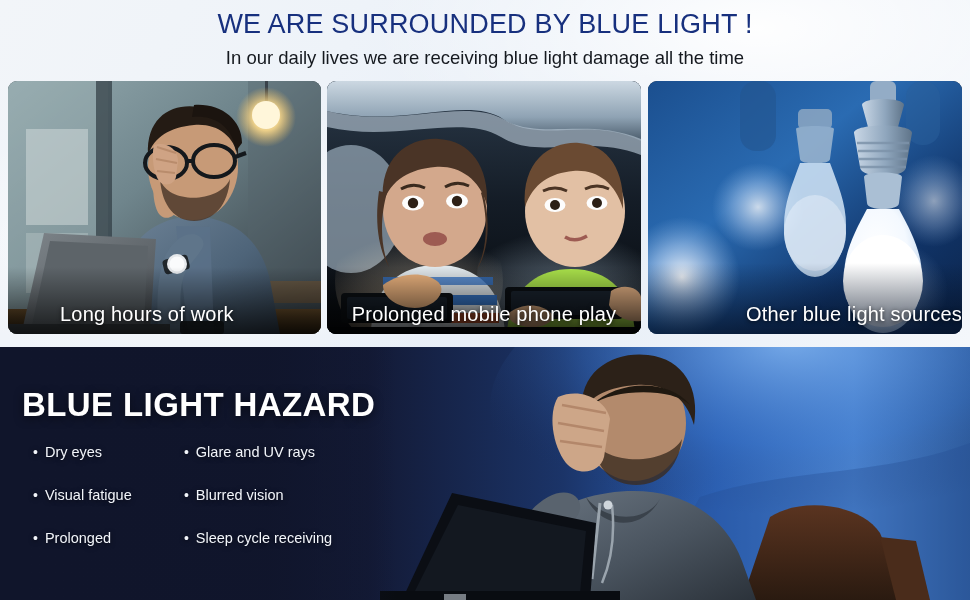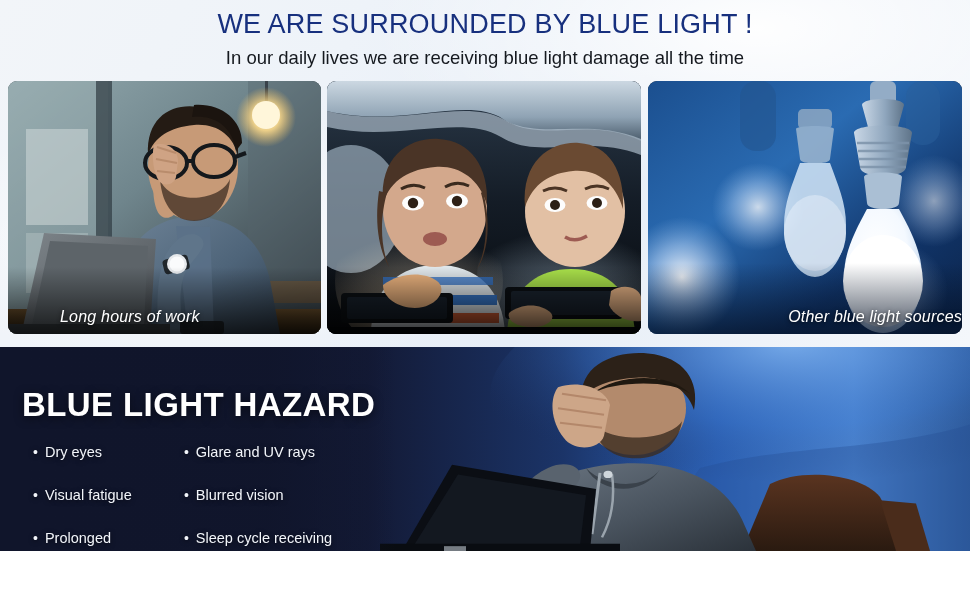--- a/index.html
+++ b/index.html
@@ -34,31 +34,30 @@
   .panel{
     position:absolute;top:0;height:253px;border-radius:9px;overflow:hidden;
     background:#20262c;
   }
   .panel.p1{left:8px;width:313px;}
   .panel.p2{left:327px;width:314px;}
   .panel.p3{left:648px;width:314px;}
   .panel svg{display:block;width:100%;height:100%;}
   .cap{
     position:absolute;left:0;right:0;bottom:8px;
-    text-align:center;color:#ffffff;font-size:16px;font-weight:normal;
+    text-align:center;color:#ffffff;font-size:20px;font-weight:normal;
     text-shadow:0 1px 4px rgba(0,0,0,.75);
     letter-spacing:.2px;
-    font-style:italic;
   }
   .cap.p1{text-align:left;padding-left:52px;}
   .cap.p3{text-align:right;padding-left:40px;}
 
   
   .bottom-section{
-    position:absolute;left:0;top:347px;width:970px;height:204px;overflow:hidden;
+    position:absolute;left:0;top:347px;width:970px;height:253px;overflow:hidden;
     background:#14532d;
   }
   .bottom-section .bgart{position:absolute;inset:0;width:100%;height:100%;display:block;}
   .hazard-title{
     position:absolute;left:22px;top:386px;
     margin:0;font-size:33px;font-weight:bold;color:#ffffff;letter-spacing:.4px;
     text-shadow:0 2px 10px rgba(0,0,0,.55);
   }
   .hazard-list{position:absolute;left:22px;top:444px;width:420px;}
   .hz-row{display:flex;height:43px;align-items:flex-start;}
@@ -235,20 +234,21 @@
         <path d="M238 156 Q248 162 260 155" stroke="#9d5b52" stroke-width="3.5" fill="none"></path>
 
         <rect x="178" y="206" width="118" height="32" rx="4" fill="#0b0f13"></rect>
         <rect x="184" y="210" width="106" height="24" rx="2" fill="#1a232e"></rect>
         <path d="M182 232 C194 222 214 222 224 232 C230 240 216 248 200 246 C188 244 180 240 182 232 Z" fill="#e3b083"></path>
         <path d="M284 210 C296 202 312 206 314 216 L314 240 C300 242 286 234 282 224 Z" fill="#e3b083"></path>
 
         <path d="M0 246 H314 V253 H0 Z" fill="#05070a"></path>
         <rect x="0" y="186" width="314" height="67" fill="url(#p2cap)"></rect>
       </svg>
+      <div class="cap p2">Prolonged mobile phone play</div>
     </div>
 
     <div class="panel p3">
       <svg viewBox="0 0 314 253" preserveAspectRatio="xMidYMid slice">
         <defs>
           <linearGradient id="p3bg" x1="0" y1="0" x2="1" y2="1">
             <stop offset="0%" stop-color="#1b4f8f"></stop>
               <stop offset="38%" stop-color="#2a6bb2"></stop>
             <stop offset="72%" stop-color="#11356a"></stop>
               <stop offset="100%" stop-color="#0b2348"></stop>

